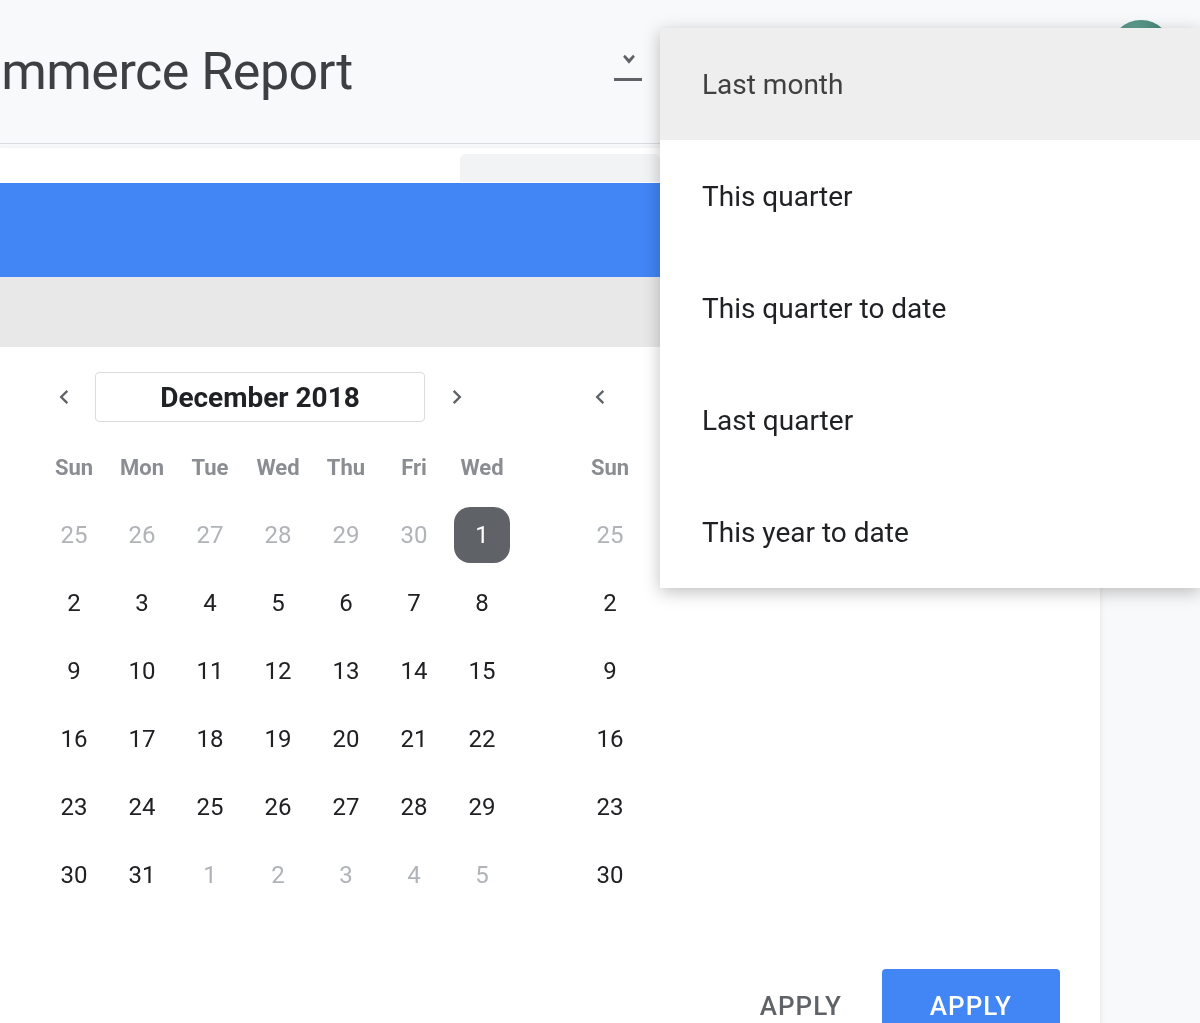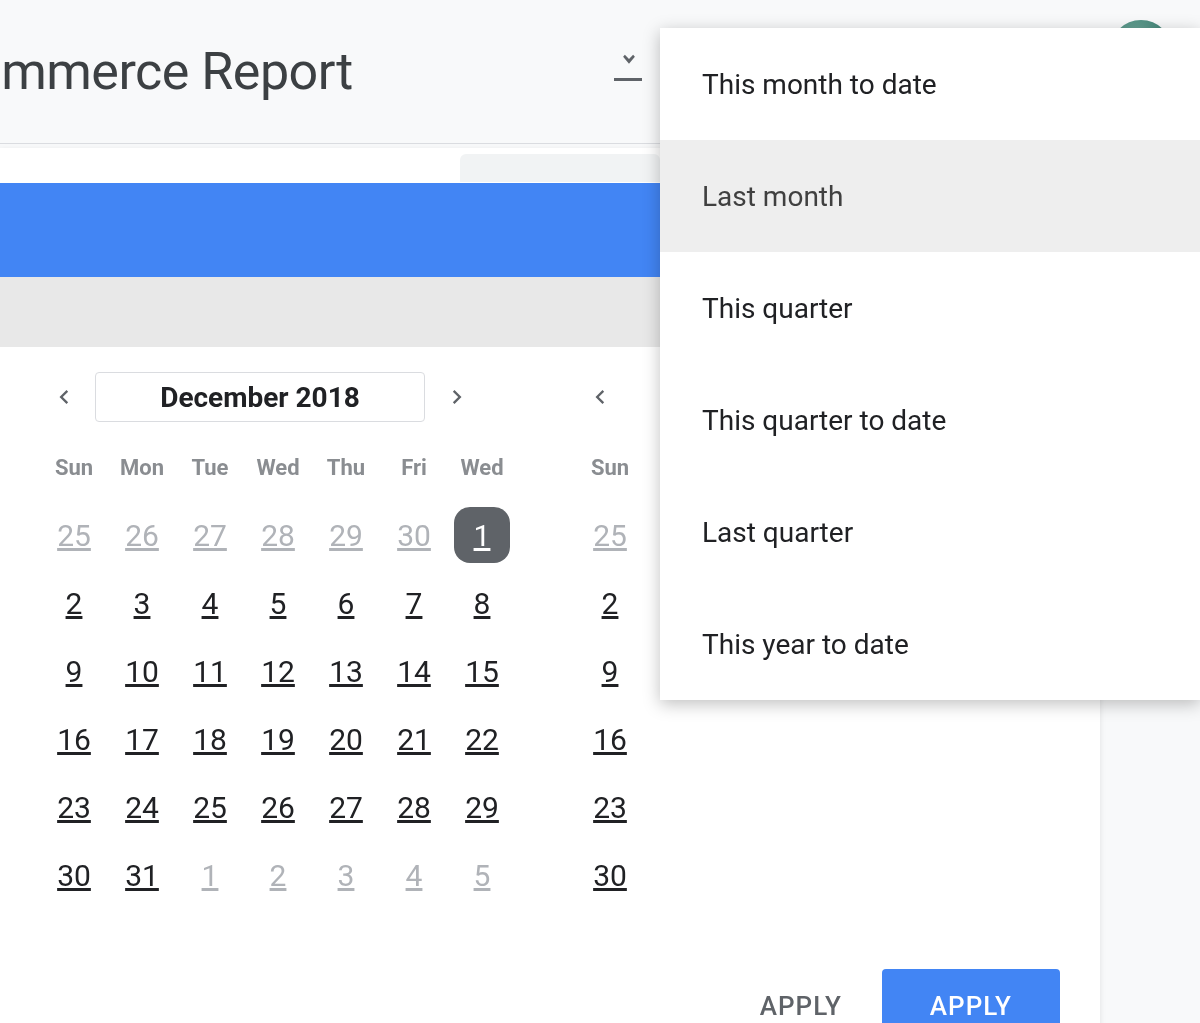--- a/index.html
+++ b/index.html
@@ -128,26 +128,25 @@
   }
   .cal-head {
     font-size: 22px;
     font-weight: 700;
     color: #8a8d91;
     display:flex;
     align-items:center;
     justify-content:center;
   }
   .cal-day {
-    font-size: 30px;
+    font-size: 24px;
     display:flex;
     align-items:center;
     justify-content:center;
     cursor: pointer;
-    text-decoration: underline;
   }
   .cal-day.muted { color: #b0b3b8; }
   .cal-day.selected {
     background: #5f6368;
     color: #fff;
     border-radius: 16px;
     width: 56px;
     height: 56px;
     margin: auto;
   }
@@ -311,19 +310,18 @@
     </div>
   </div>
 
   <div class="footer">
     <div class="btn-cancel">APPLY</div>
     <div class="btn-apply">APPLY</div>
   </div>
 </div>
 
 <div class="preset-menu" id="preset-menu">
-    <div class="preset-item">This month to date</div>
     <div class="preset-item selected">Last month</div>
     <div class="preset-item">This quarter</div>
     <div class="preset-item">This quarter to date</div>
     <div class="preset-item">Last quarter</div>
     <div class="preset-item">This year to date</div>
   </div>
 
 </body></html>

